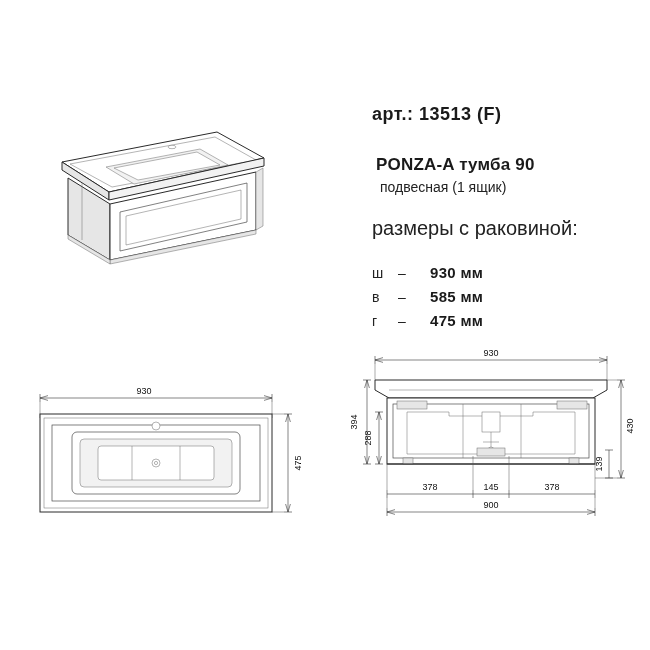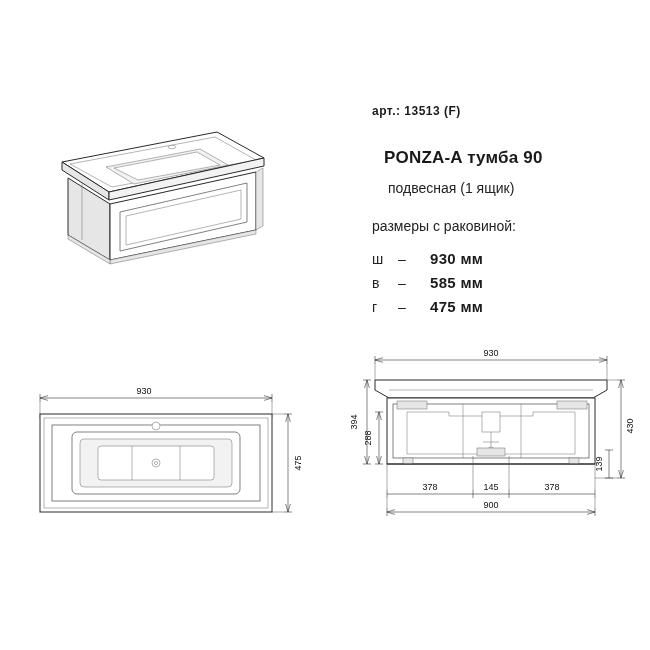--- a/index.html
+++ b/index.html
@@ -5,24 +5,24 @@
   html,body{margin:0;padding:0;}
   body{
     width:650px;height:650px;background:#ffffff;
     font-family:"Liberation Sans", sans-serif;
     color:#1a1a1a;position:relative;overflow:hidden;
   }
   .root{position:absolute;inset:0;}
 
   
   .info{position:absolute;left:372px;top:104px;width:270px;}
-  .art{font-size:12px;font-weight:bold;letter-spacing:.5px;margin:0 0 30px 0;}
-  .title{font-size:17px;font-weight:bold;margin:12px;letter-spacing:.2px;}
-  .subtitle{font-size:14px;margin:4px 0 0 16px;color:#222;}
-  .dimhead{font-size:14px;margin:22px 0 16px 0;color:#222;}
+  .art{font-size:18px;font-weight:bold;letter-spacing:.5px;margin:0 0 30px 0;}
+  .title{font-size:17px;font-weight:bold;margin:4px;letter-spacing:.2px;}
+  .subtitle{font-size:14px;margin:4px 0 0 8px;color:#222;}
+  .dimhead{font-size:20px;margin:22px 0 24px 0;color:#222;}
   .dimrow{display:flex;font-size:14px;margin:0 0 7px 0;align-items:baseline;}
   .dimrow .k{width:26px;color:#222;}
   .dimrow .v{font-weight:bold;font-size:15px;letter-spacing:.3px;margin-left:16px;}
 
   
   svg{display:block;}
   .ln{stroke:#2a2a2a;stroke-width:1;fill:none;}
   .lnthin{stroke:#4a4a4a;stroke-width:.7;fill:none;}
   .lnfine{stroke:#6a6a6a;stroke-width:.5;fill:none;}
   .dimln{stroke:#333;stroke-width:.6;fill:none;}

